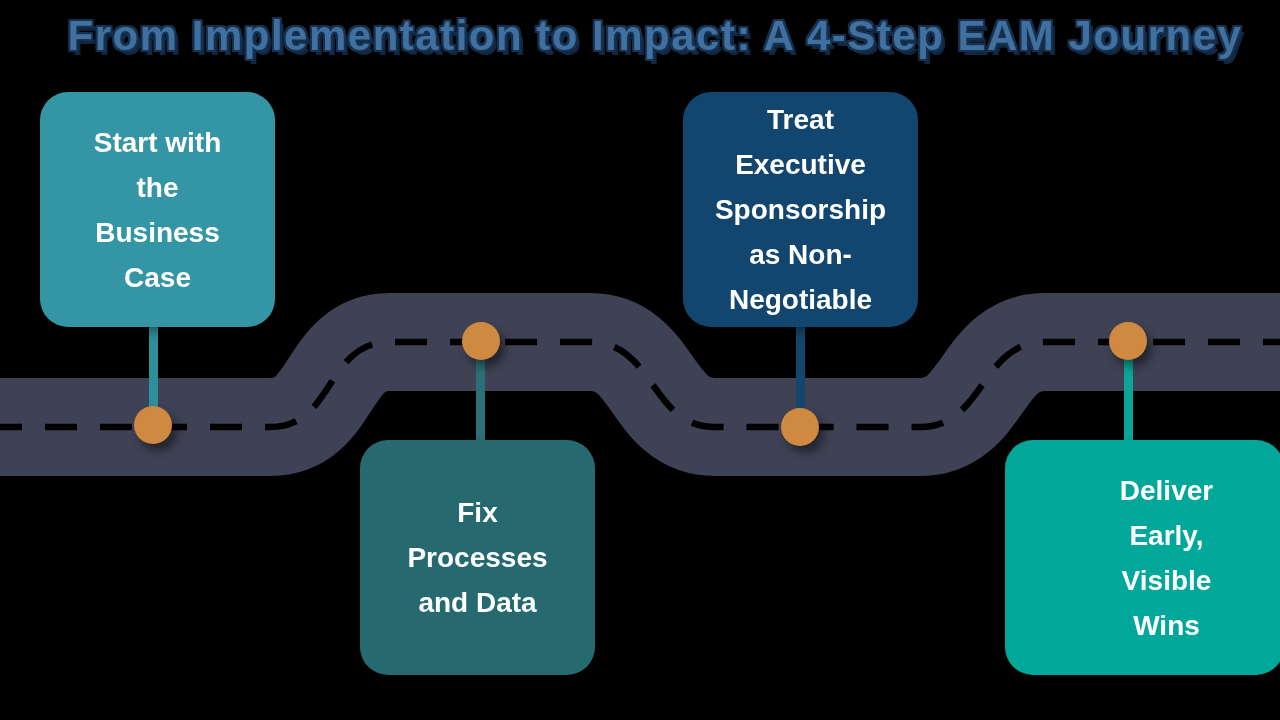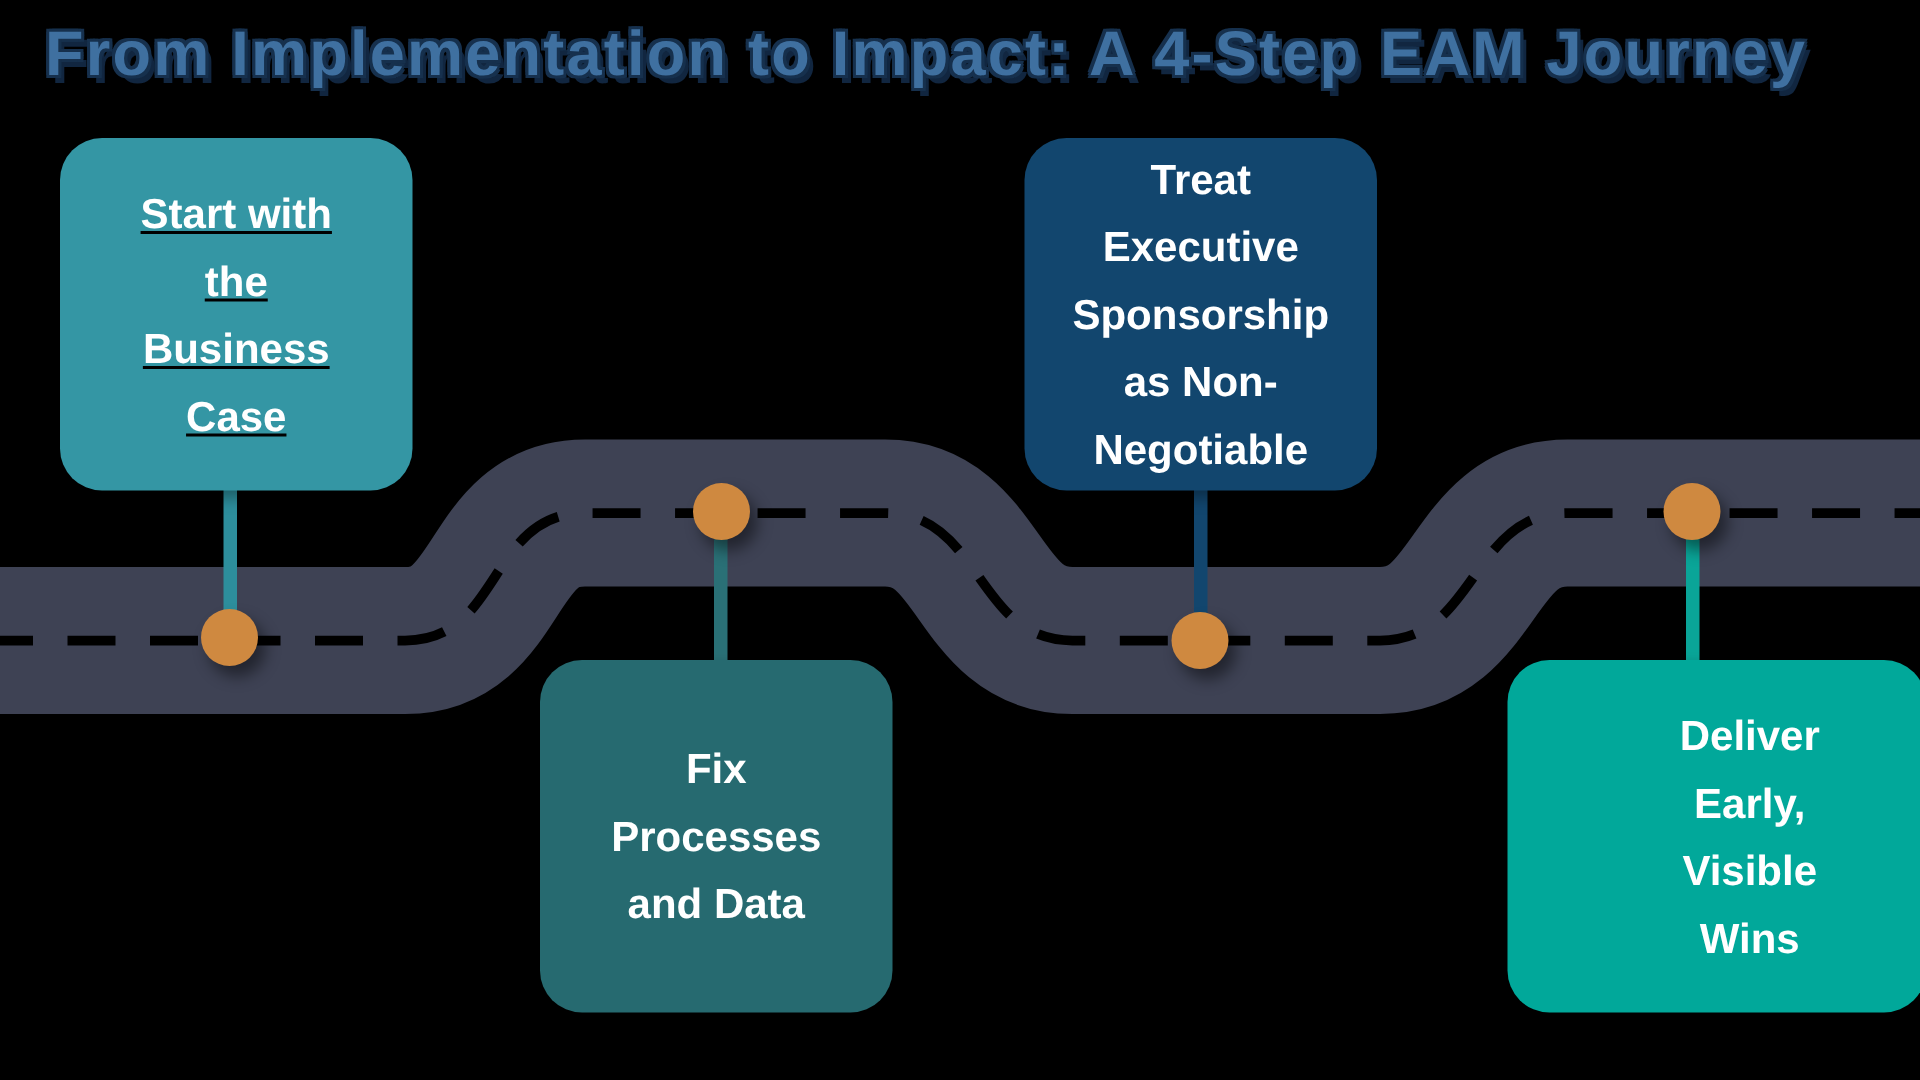--- a/index.html
+++ b/index.html
@@ -25,20 +25,21 @@
     font-weight: 700;
     letter-spacing: 1.5px;
     white-space: nowrap;
     color: #3f70a0;
     text-shadow:
       -2px -2px 0 #16304d, 2px -2px 0 #16304d,
       -2px  2px 0 #16304d, 2px  2px 0 #16304d,
       -2px  0   0 #16304d, 2px  0   0 #16304d,
        0   -2px 0 #16304d, 0    2px 0 #16304d,
        4px  5px 0 #112640;
+    text-align: center;
   }
   svg.road-layer {
     position: absolute;
     left: 0;
     top: 0;
   }
   .milestone-marker {
     filter: drop-shadow(5px 7px 5px rgba(0,0,0,0.45));
   }
   .step-card {
@@ -52,21 +53,21 @@
     box-shadow: 3px 5px 10px rgba(0,0,0,0.35);
   }
   .card-text {
     color: #ffffff;
     font-size: 28px;
     font-weight: 700;
     line-height: 45px;
     text-align: center;
     width: 100%;
   }
-  .card-1 { left: 40px;   top: 92px; text-decoration: underline;  }
+  .card-1 { left: 40px;   top: 92px;  }
   .card-2 { left: 360px;  top: 440px; }
   .card-3 { left: 683px;  top: 92px; justify-content: flex-end;  }
   .card-4 { left: 1005px; top: 440px; padding-left: 44px; }
 </style>
 </head>
 <body>
 
 <div class="stage" style="background: rgb(0, 0, 0);">
 
   <div class="title" style="color: rgb(63, 112, 160);">From Implementation to Impact: A 4-Step EAM Journey</div>

